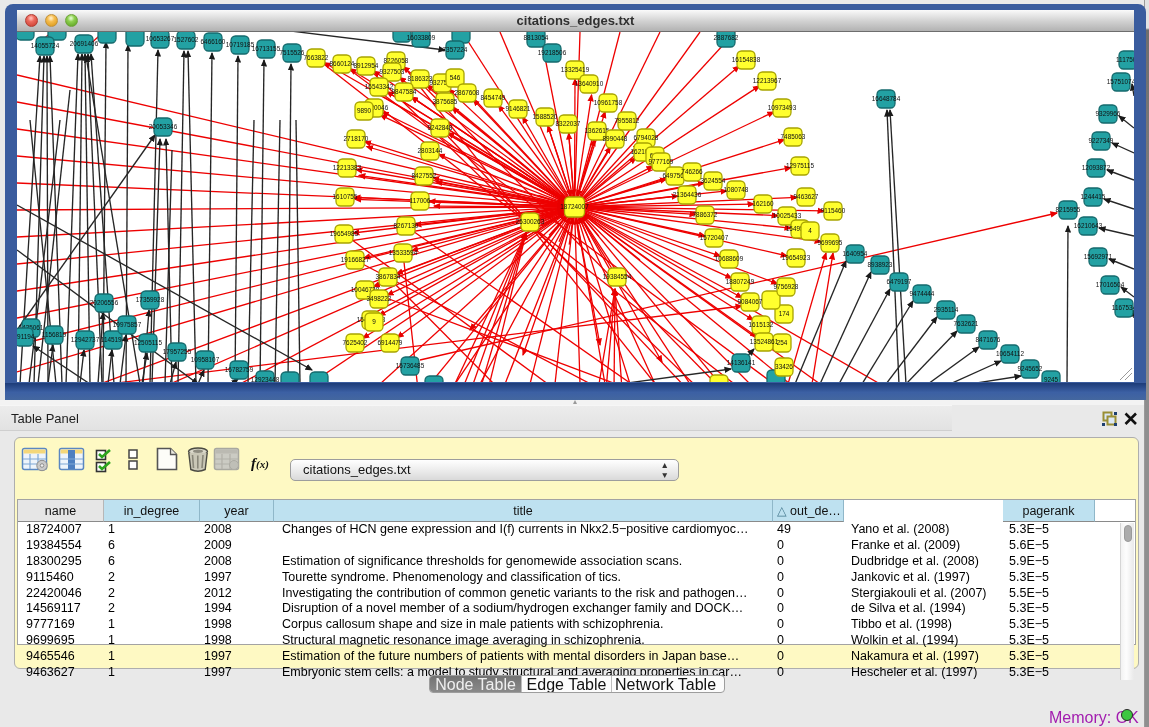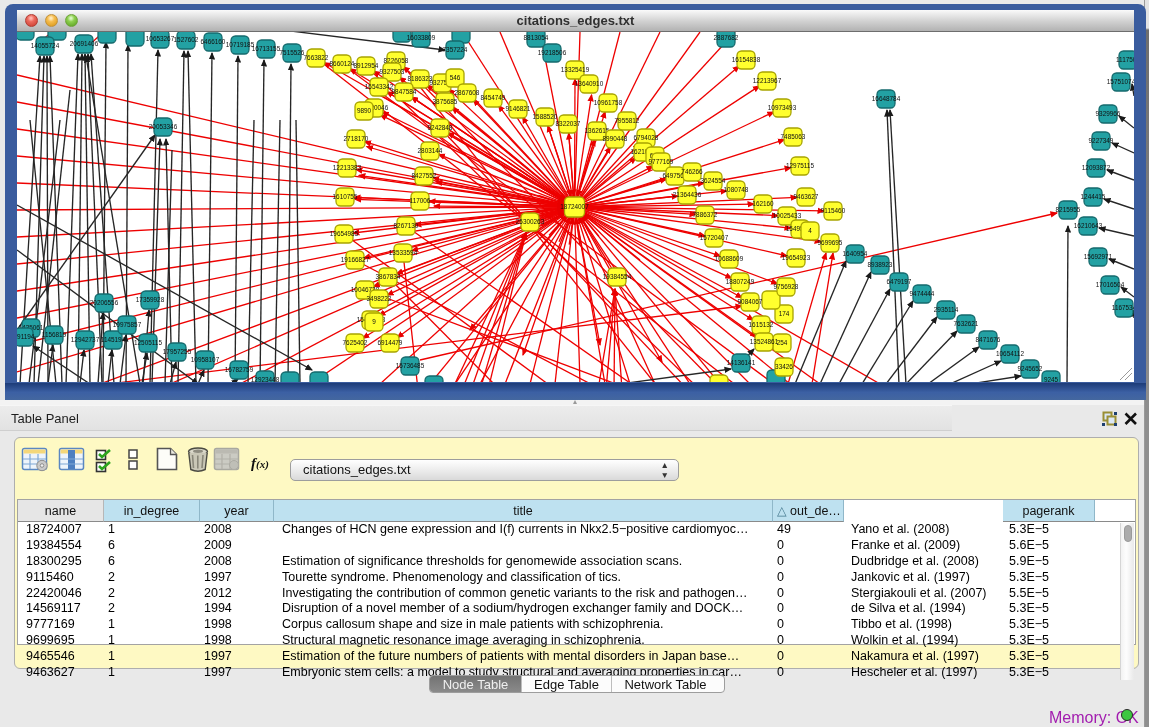--- a/index.html
+++ b/index.html
@@ -57,21 +57,21 @@
 .c4 { left:759px; width:66px; } .c5 { left:833px; width:165px; }
 .c6 { left:991px; width:86px; }
 
 #vsb { position:absolute; left:1102px; top:23px; width:14px; height:157px;
   background:linear-gradient(to right,#f2f2f2,#fdfdfd 40%,#e9e9e9); border-left:1px solid #d5d5d5;}
 #vsbthumb { position:absolute; left:2.5px; top:2px; width:8px; height:17px;
   background:#ababab; border-radius:5px; border:1px solid #9a9a9a;}
 
 #tabs { position:absolute; left:429px; top:675px; width:296px; height:18px;
   border:1px solid #9d9d9d; border-radius:4px; background:#fcfcfc;
-  font-size:13px; overflow:hidden; }
+  font-size:16px; overflow:hidden; }
 .tab { position:absolute; top:0; height:18px; line-height:17px; text-align:center; color:#111; }
 #tab0 { left:0; width:91px; background:linear-gradient(#737373,#8d8d8d); color:#efefef; }
 #tab1 { left:91px; width:90px; border-left:1px solid #bdbdbd; }
 #tab2 { left:181px; width:108px; border-left:1px solid #bdbdbd; }
 #memory { position:absolute; left:1049px; top:709px; font-size:16px; color:#a21caf; }
 #led { position:absolute; left:1121px; top:709px; width:12px; height:12px;
   border-radius:50%; background:#3dc740; border:1.5px solid #2a2a2a; }
 
 #toolbar { position:absolute; left:6px; top:8px; width:1110px; height:32px; }
 #combo { position:absolute; left:269px; top:13px; width:389px; height:22px;

